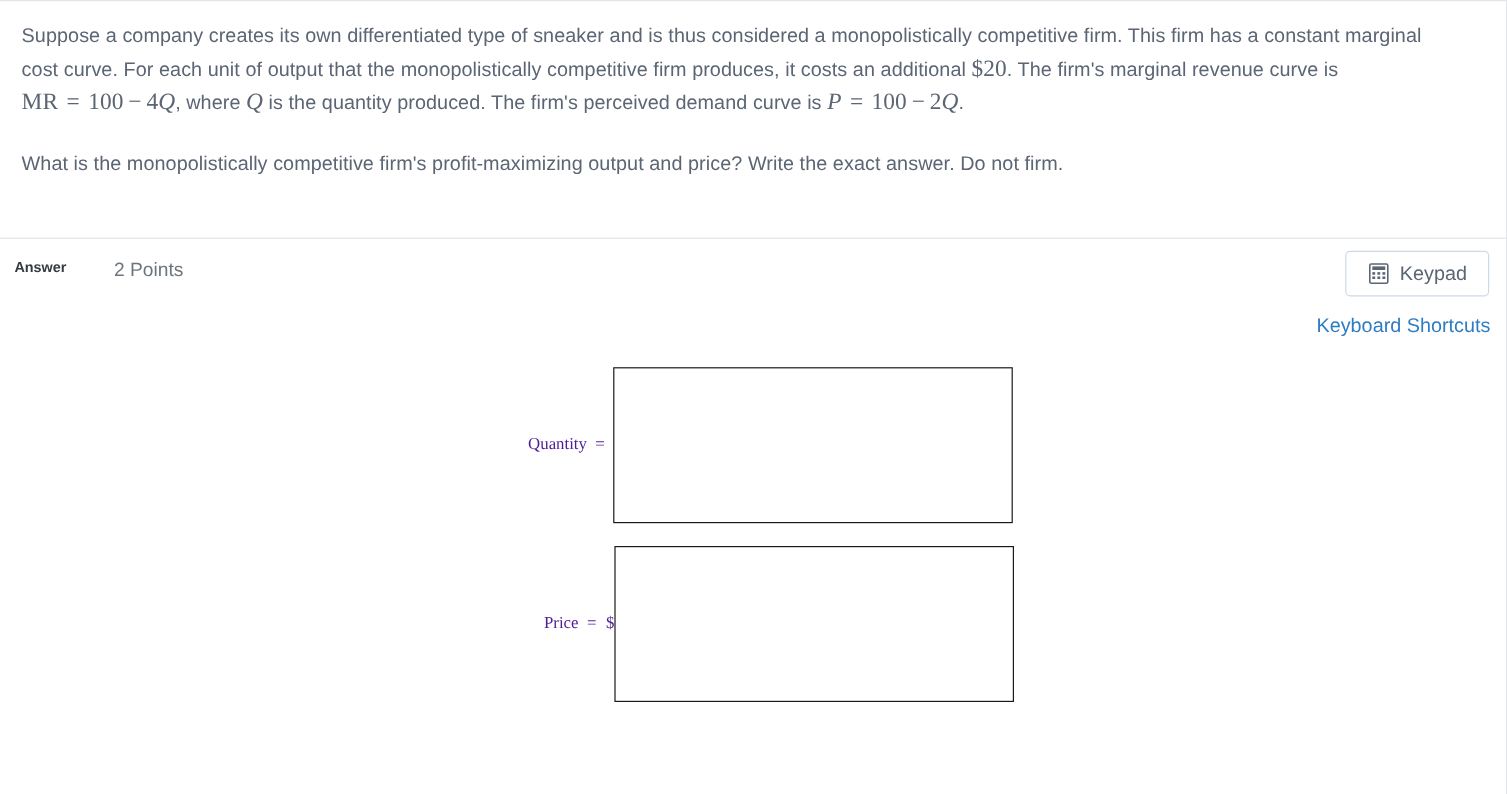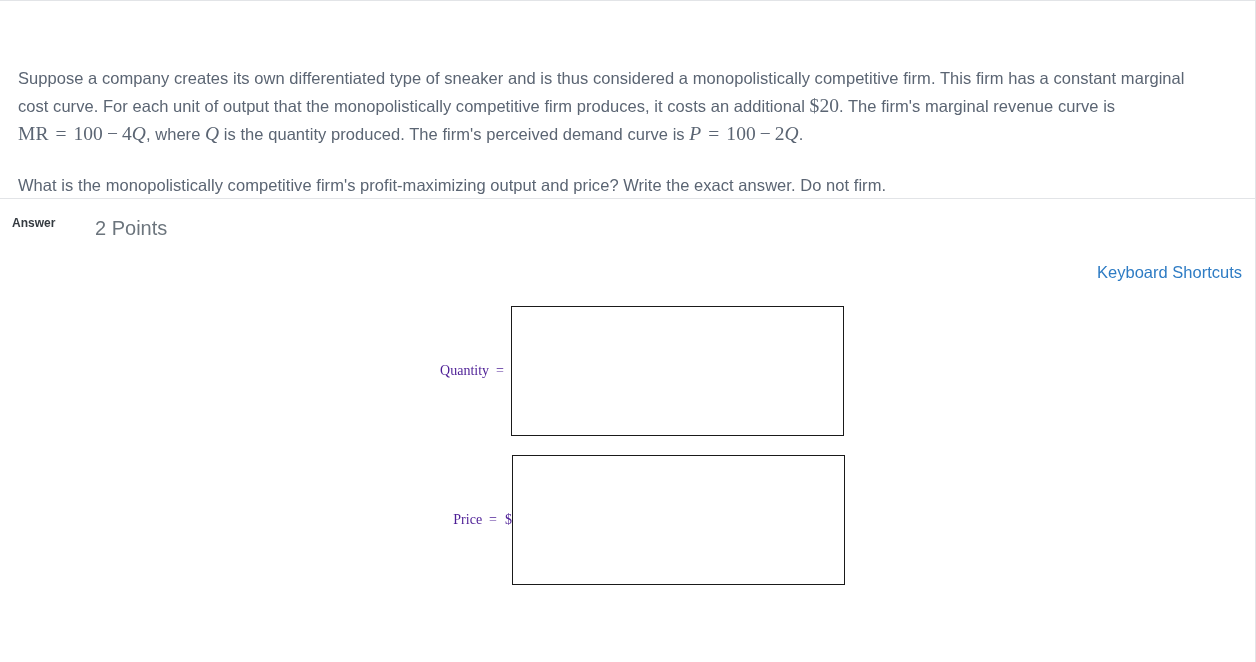--- a/index.html
+++ b/index.html
@@ -21,21 +21,20 @@
     box-sizing: border-box;
     border-top: 1px solid #e2e4e7;
     border-right: 1px solid #e2e4e7;
     background: #ffffff;
   }
 
   
   .question-block {
     padding: 16px 16px 14px 18px;
     box-sizing: border-box;
-    margin-top: 48px;
   }
 
   .qtext {
     color: #5b6573;
     font-size: 16.5px;
     line-height: 27px;
     letter-spacing: 0.05px;
     max-width: 1185px;
   }
 
@@ -92,21 +91,21 @@
     top: 17px;
     font-size: 12px;
     font-weight: bold;
     color: #343a40;
   }
 
   .points-label {
     position: absolute;
     left: 95px;
     top: 18px;
-    font-size: 20px;
+    font-size: 16px;
     color: #6c757d;
   }
 
   .keypad-button {
     position: absolute;
     right: 14px;
     top: 10px;
     width: 120px;
     height: 38px;
     box-sizing: border-box;
@@ -217,20 +216,35 @@
       <p>What is the monopolistically competitive firm's profit-maximizing output and price? Write the exact answer. Do not firm.</p>
     </div>
   </div>
 
   <div class="divider"></div>
 
   <div class="answer-bar">
     <div class="answer-label">Answer</div>
     <div class="points-label">2 Points</div>
 
+    <div class="keypad-button">
+      <span>
+        <svg class="keypad-icon" viewBox="0 0 18 18" xmlns="http://www.w3.org/2000/svg">
+          <rect x="1.5" y="1" width="15" height="16" rx="1.3" fill="none" stroke="#5b6573" stroke-width="1.3"></rect>
+          <rect x="3.6" y="3" width="10.8" height="3" fill="#5b6573"></rect>
+          <rect x="3.6" y="7.8" width="2.4" height="2.1" fill="#5b6573"></rect>
+          <rect x="7.8" y="7.8" width="2.4" height="2.1" fill="#5b6573"></rect>
+          <rect x="12" y="7.8" width="2.4" height="2.1" fill="#5b6573"></rect>
+          <rect x="3.6" y="11.4" width="2.4" height="2.1" fill="#5b6573"></rect>
+          <rect x="7.8" y="11.4" width="2.4" height="2.1" fill="#5b6573"></rect>
+          <rect x="12" y="11.4" width="2.4" height="2.1" fill="#5b6573"></rect>
+        </svg>
+      </span>
+      <span class="label">Keypad</span>
+    </div>
 
     <a class="kb-shortcuts" href="#">Keyboard Shortcuts</a>
   </div>
 
   <div class="fields">
 
     <div class="field-row quantity">
       <div class="field-label"><span class="var">Quantity</span><span class="eq">=</span></div>
       <textarea class="answer-box" placeholder="" style=""></textarea>
     </div>

